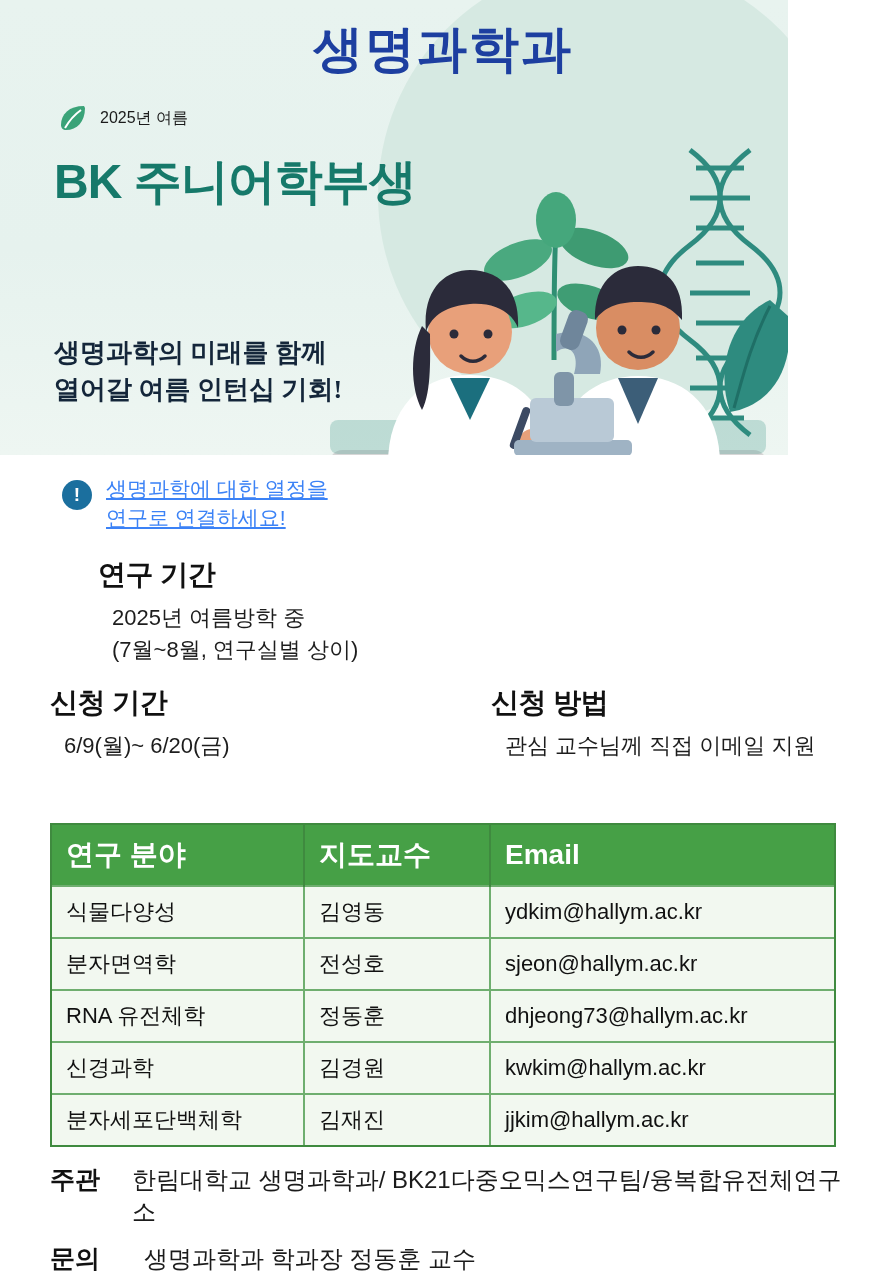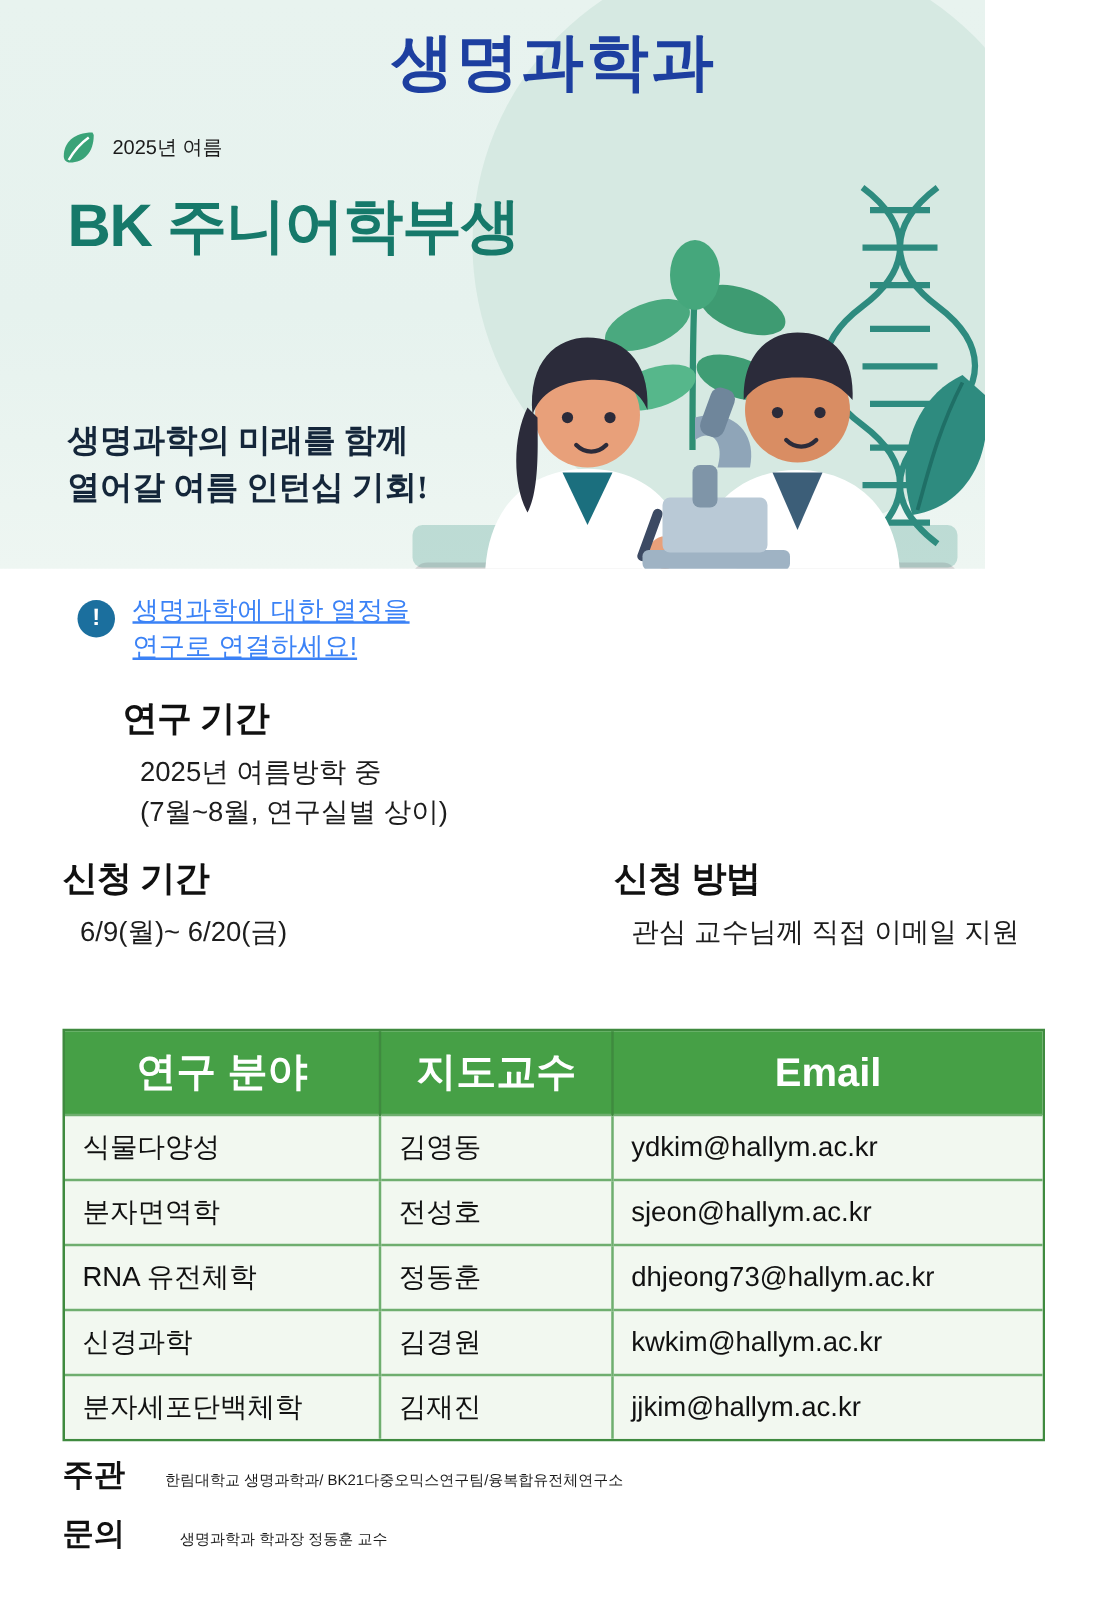--- a/index.html
+++ b/index.html
@@ -46,21 +46,21 @@
     width: 886px;
     text-align: center;
     font-size: 50px;
     font-weight: bold;
     letter-spacing: 2px;
     color: #1d3fa0;
     z-index: 5;
   }
   .season-row {
     position: absolute;
-    left: 48px;
+    left: 58px;
     top: 103px;
     display: flex;
     align-items: center;
     gap: 12px;
     z-index: 5;
   }
   .leaf-icon {
     width: 30px;
     height: 30px;
     display: block;
@@ -181,23 +181,23 @@
     box-sizing: border-box;
   }
   table {
     border-collapse: collapse;
     width: 100%;
     table-layout: fixed;
   }
   th {
     background: #46a046;
     color: #ffffff;
-    font-size: 32px;
-    font-weight: bold;
-    text-align: center;
+    font-size: 28px;
+    font-weight: bold;
+    text-align: left;
     padding: 11px 14px;
     border-right: 2px solid #3f8a3f;
   }
   th:last-child { border-right: none; }
   td {
     font-size: 22px;
     padding: 10px 14px;
     border-top: 2px solid #6fae6f;
     border-right: 2px solid #6fae6f;
     color: #111111;
@@ -221,23 +221,22 @@
     margin-bottom: 14px;
   }
   .foot-label {
     font-size: 25px;
     font-weight: bold;
     color: #111111;
     width: 82px;
     flex: none;
   }
   .foot-value {
-    font-size: 12px;
+    font-size: 24px;
     color: #1b1b1b;
-    text-align: right;
   }
   .foot-value.indent { padding-left: 12px; }
 </style>
 </head>
 <body>
 
 <div class="poster">
 
   <div class="hero">
     <div class="hero-blob"></div>

